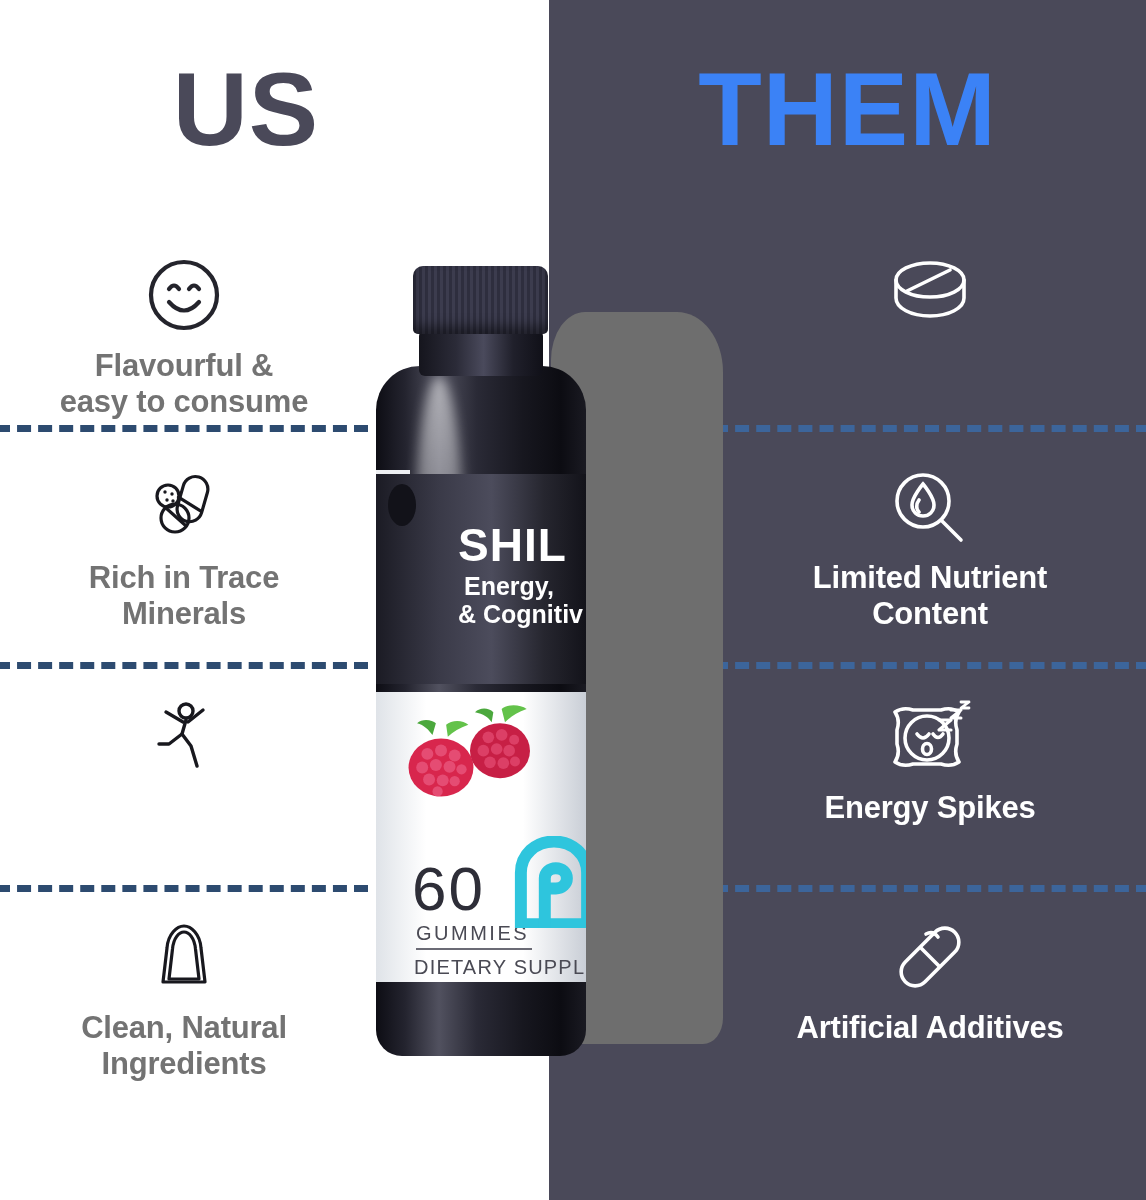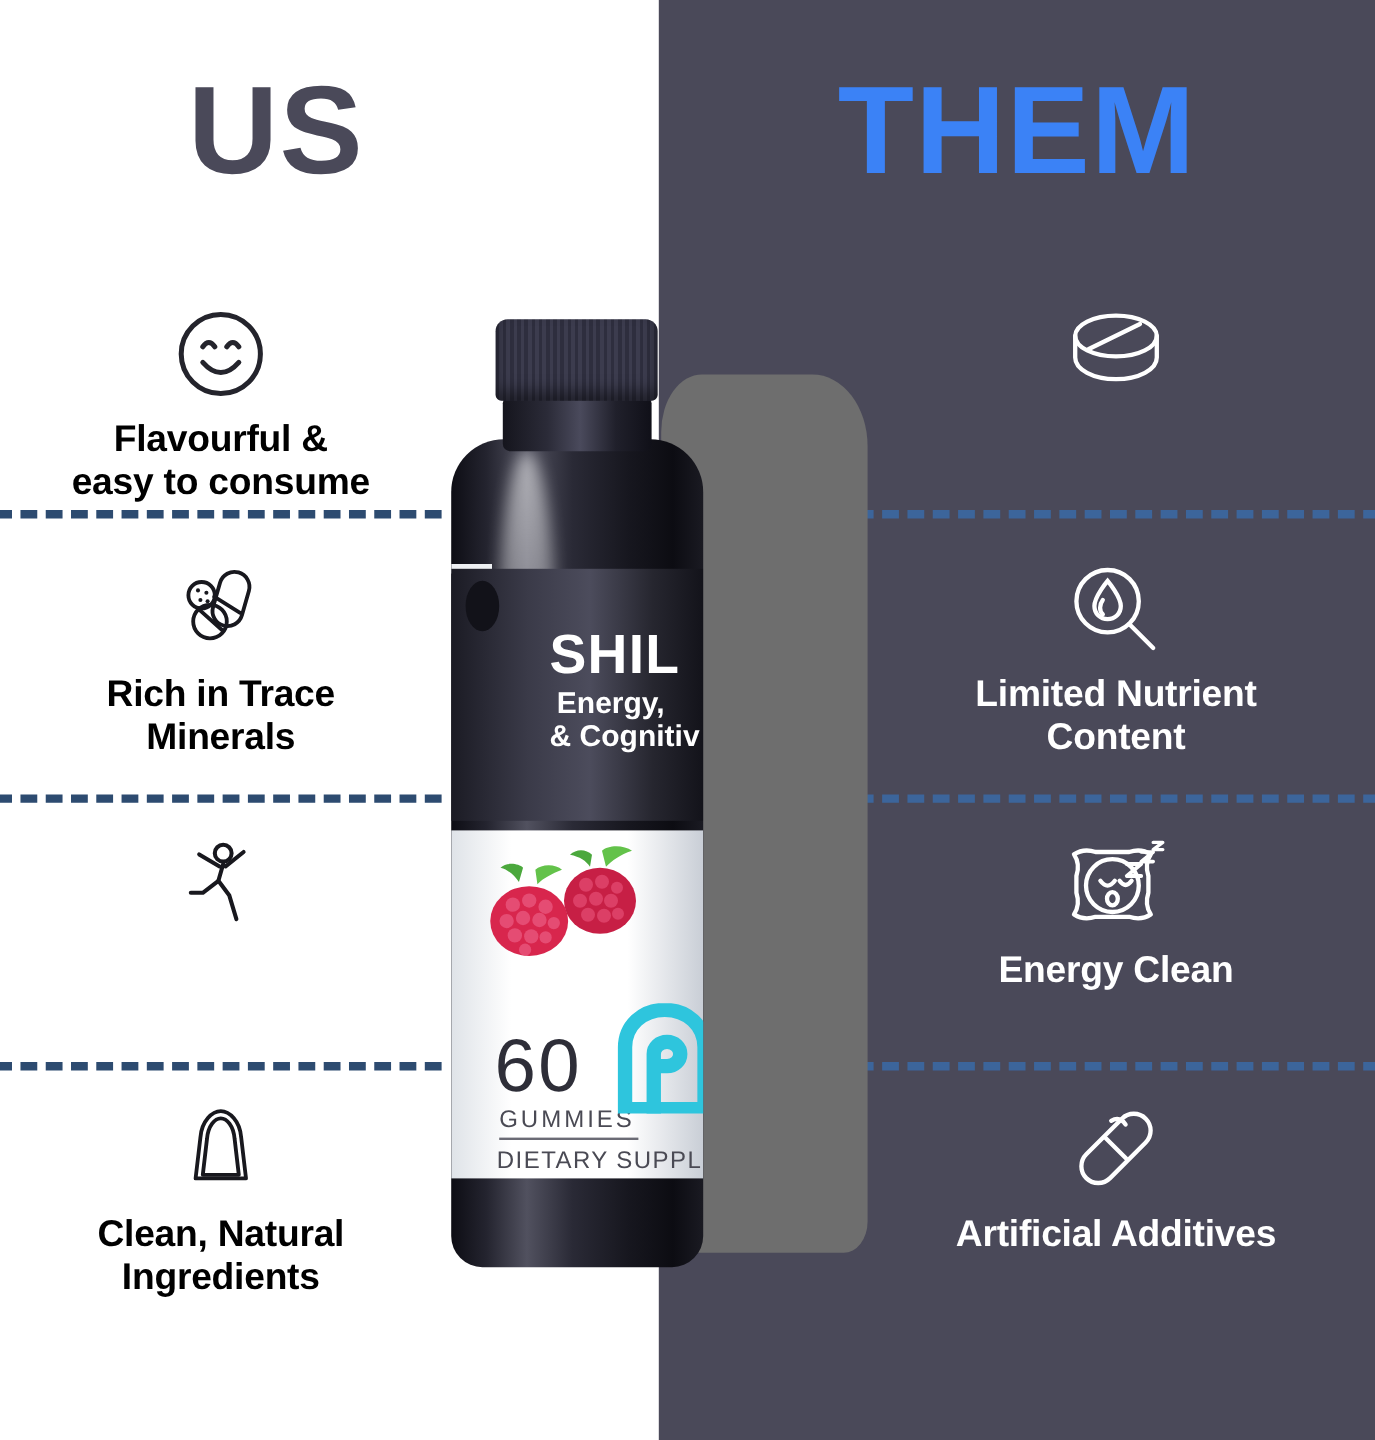--- a/index.html
+++ b/index.html
@@ -21,21 +21,21 @@
   
   .heading {
     position:absolute;
     font-size:104px;
     font-weight:bold;
     letter-spacing:1px;
     line-height:1;
     text-align:center;
     white-space:nowrap;
   }
-  #heading-us   { left:0;   top:57px; width:460px;  color:#4a4959; }
+  #heading-us   { left:16px;   top:57px; width:460px;  color:#4a4959; }
   #heading-them { left:549px; top:57px; width:597px; color:#3b82f6; }
 
   
   .divider { position:absolute; height:0; border-top:7px dashed; }
   .divider.left  { left:-4px;  width:372px;  border-color:#2d4b70; }
   .divider.right { left:714px; width:436px;  border-color:#3c659b; }
 
   
   .col { position:absolute; top:0; }
   #col-us   { left:0;   width:368px; }
@@ -52,21 +52,21 @@
     margin:0 auto 12px auto;
   }
   .feature .icon-wrap svg { display:block; margin:0 auto; }
   .feature .label {
     font-size:31px;
     font-weight:bold;
     line-height:1.16;
     letter-spacing:-0.2px;
     white-space:pre-line;
   }
-  #col-us .label   { color:#000000; }
+  #col-us .label   { color:#737373; }
   #col-them .label { color:#ffffff; }
 
   
   #bottle-shadow {
     position:absolute;
     left:551px; top:312px;
     width:172px; height:732px;
     background:#6e6e6e;
     border-radius:34px 46px 20px 20px / 48px 60px 26px 26px;
   }
@@ -336,21 +336,21 @@
           <path d="M8 12 C14 8 20 8 26 10 L54 10 C60 8 66 8 72 12 C68 18 68 24 70 30 L70 44 C68 50 68 56 72 62 C66 66 60 66 54 64 L26 64 C20 66 14 66 8 62 C12 56 12 50 10 44 L10 30 C12 24 12 18 8 12 Z"></path>
           <circle cx="40" cy="38" r="22"></circle>
           <path d="M30 34 q6 8 12 0"></path>
           <path d="M46 34 q5 7 10 0"></path>
           <ellipse cx="40" cy="49" rx="4.5" ry="5.5"></ellipse>
           <path d="M52 20 L64 20 L52 30 L64 30" stroke-width="3.2"></path>
           <path d="M64 10 L74 10 L64 18 L74 18" stroke-width="3"></path>
           <path d="M74 2 L82 2 L74 8 L82 8" stroke-width="2.8"></path>
         </svg>
       </span>
-      <span class="label">Energy Clean</span>
+      <span class="label">Energy Spikes</span>
     </div>
 
     <div class="feature" style="top:920px">
       <span class="icon-wrap">
         <svg width="74" height="74" viewBox="0 0 74 74" fill="none" stroke="#ffffff" stroke-width="3.6" stroke-linecap="round">
           <rect x="23" y="2" width="28" height="70" rx="14" transform="rotate(45 37 37)"></rect>
           <path d="M25 37 L49 37" transform="rotate(45 37 37)"></path>
           <path d="M33 14 q7 -4 12 3"></path>
         </svg>
       </span>

